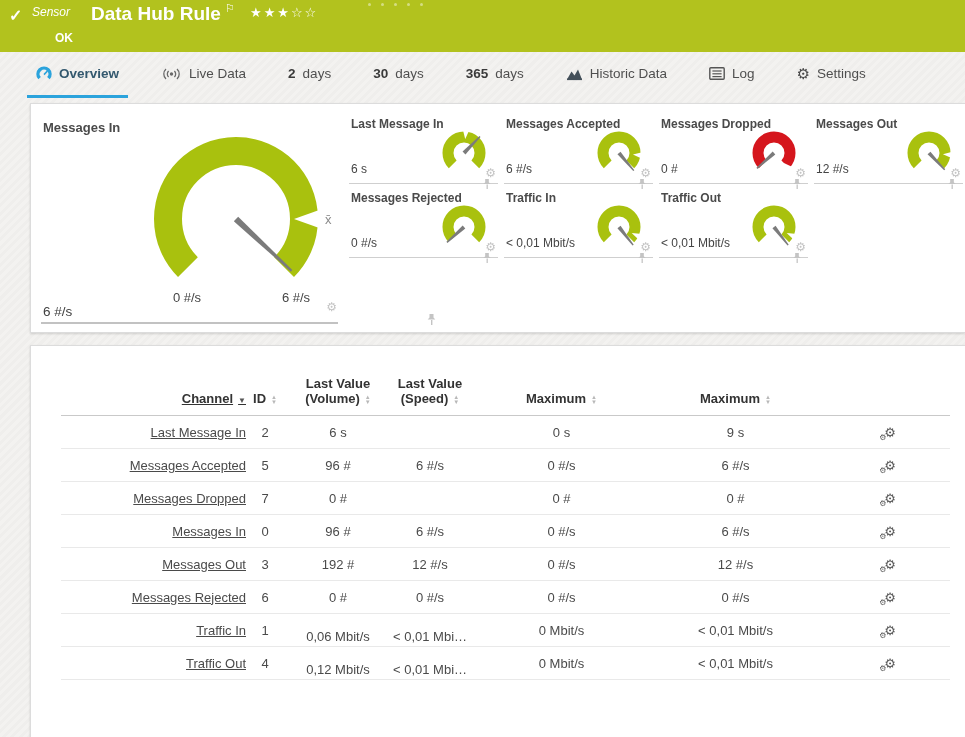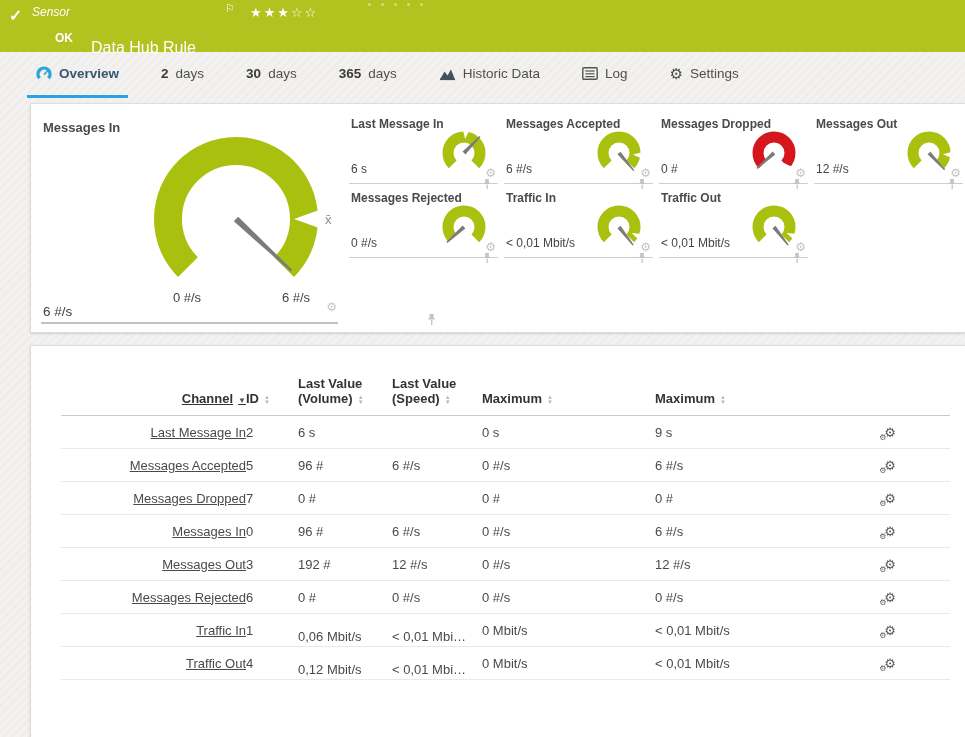--- a/index.html
+++ b/index.html
@@ -5,21 +5,21 @@
   * { margin:0; padding:0; box-sizing:border-box; }
   body { font-family:"Liberation Sans", sans-serif; background:#fff; }
   .screen{
     position:relative; width:965px; height:737px; overflow:hidden;
     background:repeating-linear-gradient(135deg,#efeeec 0 3px,#f3f2f0 3px 6px);
   }
   
   .topbar{ position:absolute; left:0; top:0; width:965px; height:52px; background:#b2c21e; color:#fff; }
   .topbar .check{ position:absolute; left:9px; top:6px; font-size:16px; font-weight:bold; }
   .topbar .kind{ position:absolute; left:32px; top:5px; font-size:12px; font-style:italic; }
-  .topbar .title{ position:absolute; left:91px; top:3px; font-size:16px; font-weight:normal;margin-top:36px; }
+  .topbar .title{ position:absolute; left:91px; top:3px; font-size:19px; font-weight:bold; }
   .topbar .flag{ position:absolute; left:225px; top:2px; font-size:11px; }
   .topbar .stars{ position:absolute; left:250px; top:5px; font-size:13px; letter-spacing:2px; }
   .topbar .status{ position:absolute; left:55px; top:31px; font-size:12px; font-weight:bold; }
   .topbar .dots{ position:absolute; left:368px; top:3px; display:flex; gap:10px; }
   .topbar .dots i{ width:3px; height:3px; border-radius:50%; background:rgba(255,255,255,.45); }
   
   .tabs{ position:absolute; left:0; top:52px; width:965px; height:46px; display:flex; gap:24px; padding-left:27px; align-items:stretch; }
   .tab{ display:flex; align-items:center; gap:7px; padding:0 9px; font-size:13.5px; color:#4f4f4f; border-bottom:3px solid transparent; cursor:pointer; white-space:nowrap; }
   .tab.active{ border-bottom-color:#2ba3dc; color:#33586e; font-weight:bold; }
   .tab .num{ font-weight:bold; color:#3a3a3a; }
@@ -42,21 +42,21 @@
   .mini-tile{ position:relative; height:72px; border-bottom:1px solid #cfcfcf; }
   .mini-tile .g-title{ position:absolute; left:2px; top:5px; font-size:12px; font-weight:bold; color:#4a4a4a; }
   .mini-tile svg{ position:absolute; right:4px; top:11px; }
   .mini-tile .g-value{ position:absolute; left:2px; bottom:7px; font-size:12px; color:#444; }
   .tileicons{ display:flex; align-items:center; gap:4px; color:#c6c6c6; }
   .tileicons .gearglyph{ font-size:12px; line-height:1; color:#c4c4c4; }
   .mini-tile .tileicons{ position:absolute; right:2px; bottom:4px; }
   
   table.channels{ margin:30px 0 0 30px; border-collapse:collapse; width:889px; table-layout:fixed; font-size:13px; }
   .channels th{ font-weight:bold; color:#333; padding-bottom:9px; border-bottom:1px solid #c9c9c9; vertical-align:bottom; }
-  .channels th.r, .channels td.r{ text-align:left; padding-right:14px; }
+  .channels th.r, .channels td.r{ text-align:center; padding-right:14px; }
   .channels th.l, .channels td.l{ text-align:right;text-decoration:underline; }
   .channels td{ height:33px; border-bottom:1px solid #e9e9e9; color:#4a4a4a; }
   .channels td.ic{ text-align:center; }
   .col-ch{width:185px}.col-id{width:52px}.col-vol{width:94px}.col-sp{width:90px}.col-min{width:173px}.col-max{width:175px}.col-ic{width:120px}
   .sorter{ display:inline-flex; flex-direction:column; vertical-align:middle; margin-left:5px; cursor:pointer; }
   .sorter i{ font-style:normal; font-size:6px; line-height:5px; color:#b8b8b8; }
   .sortdesc{ font-size:8px; color:#555; margin-left:5px; cursor:pointer; }
   .rowgear{ position:relative; display:inline-block; color:#5a5a5a; cursor:pointer; }
   .rowgear .big{ font-size:13px; }
   .rowgear .small{ position:absolute; left:-5px; bottom:-2px; font-size:8px; }
@@ -83,20 +83,30 @@
       </span>
   </div>
 
   <div class="tabs">
     <div class="tab active">
       <svg width="16" height="16" viewBox="0 0 16 16">
         <path d="M3.6 12.2 A6 6 0 1 1 12.4 12.2" fill="none" stroke="#2ba3dc" stroke-width="3.4"></path>
         <line x1="8" y1="8.6" x2="11.4" y2="5" stroke="#2ba3dc" stroke-width="1.6"></line>
       </svg>
       <span>Overview</span>
+    </div>
+    <div class="tab">
+      <svg width="21" height="16" viewBox="0 0 21 16">
+        <circle cx="10.5" cy="8" r="1.7" fill="#6a6a6a"></circle>
+        <path d="M7.6 11 A4.2 4.2 0 0 1 7.6 5" fill="none" stroke="#6a6a6a" stroke-width="1.3"></path>
+        <path d="M5 13 A6.8 6.8 0 0 1 5 3" fill="none" stroke="#6a6a6a" stroke-width="1.3"></path>
+        <path d="M13.4 5 A4.2 4.2 0 0 1 13.4 11" fill="none" stroke="#6a6a6a" stroke-width="1.3"></path>
+        <path d="M16 3 A6.8 6.8 0 0 1 16 13" fill="none" stroke="#6a6a6a" stroke-width="1.3"></path>
+      </svg>
+      <span>Live Data</span>
     </div>
     <div class="tab">
       <span class="num">2</span>
       <span>days</span>
     </div>
     <div class="tab">
       <span class="num">30</span>
       <span>days</span>
     </div>
     <div class="tab">

